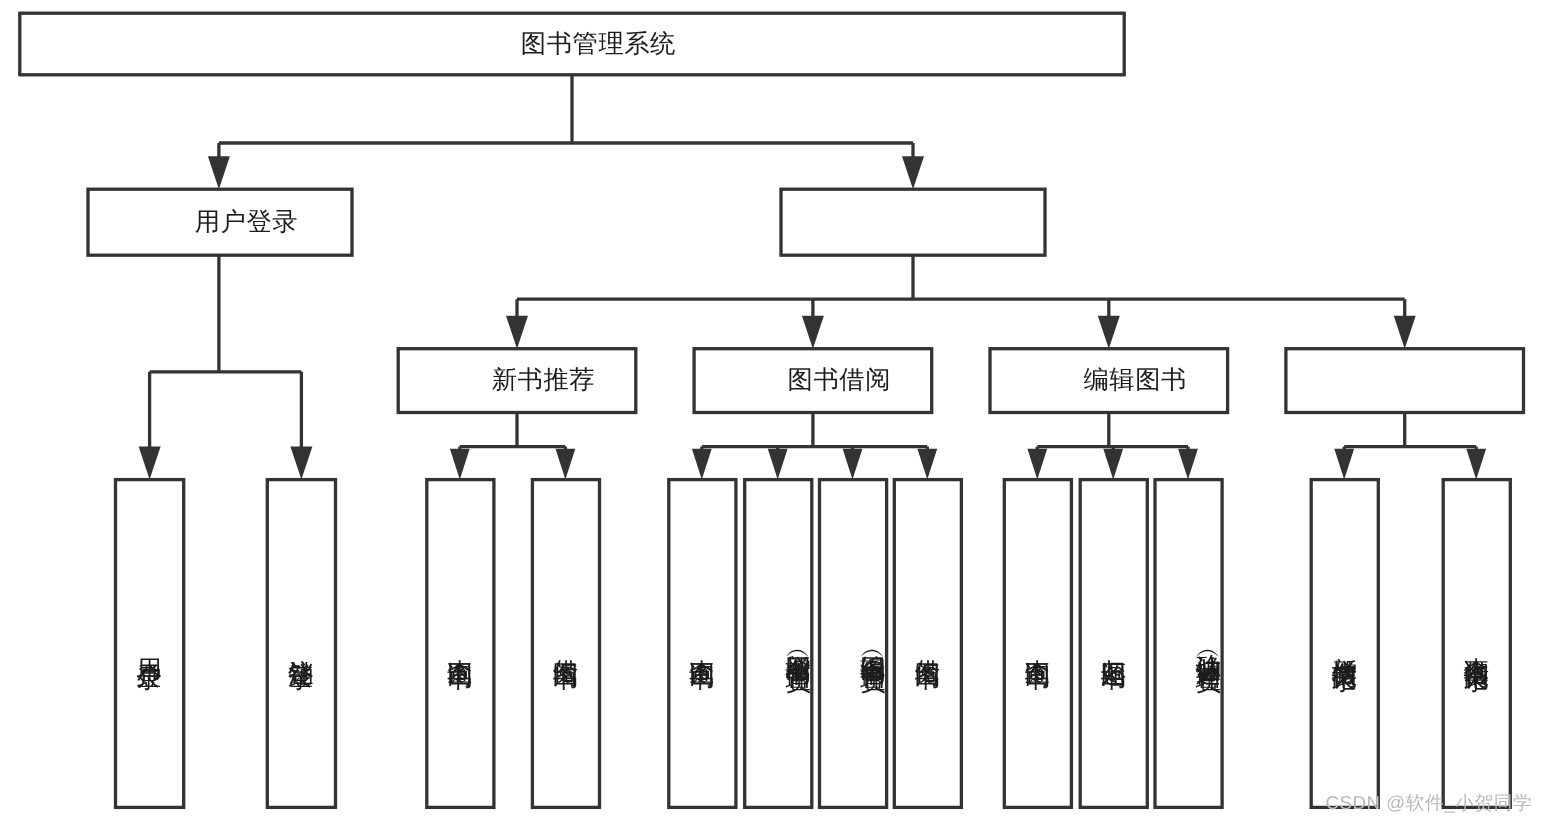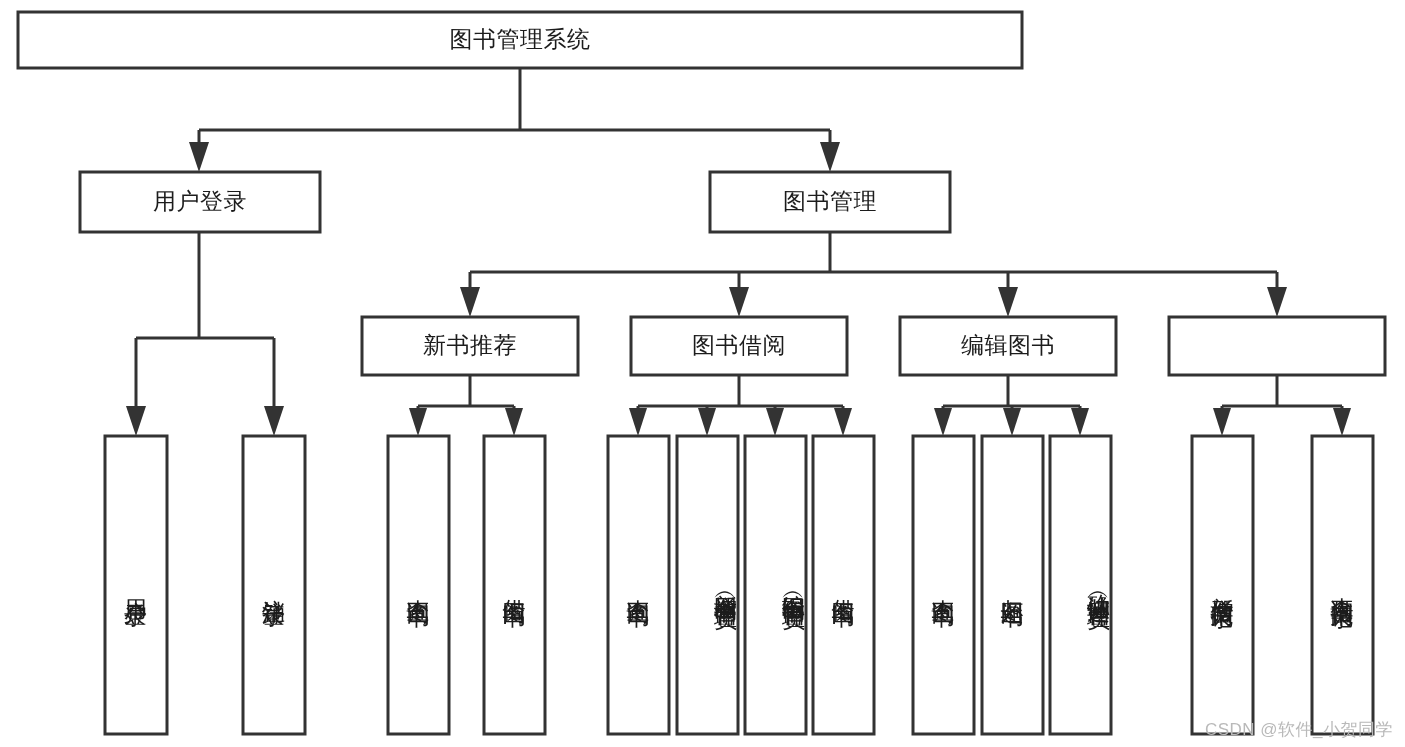--- a/index.html
+++ b/index.html
@@ -47,20 +47,21 @@
     justify-content: center;
     color: #1c1c1c;
     font-family: "Liberation Sans", "DejaVu Sans", sans-serif;
     pointer-events: none;
     box-sizing: border-box;
   }
   .node-label.horizontal {
     font-size: 23px;
     line-height: 1.1;
     letter-spacing: 0.5px;
+    margin-left: 24px;
   }
   .node-label.vertical {
     writing-mode: vertical-rl;
     text-orientation: upright;
     font-size: 23px;
     line-height: 1.05;
     letter-spacing: 2px;
     justify-content: center;
     align-items: center;
   }
@@ -168,21 +169,20 @@
     <rect class="node-box" x="982" y="436" width="61" height="298"></rect>
     <rect class="node-box" x="1050" y="436" width="61" height="298"></rect>
 
     <rect class="node-box" x="1192" y="436" width="61" height="298"></rect>
     <rect class="node-box" x="1312" y="436" width="61" height="298"></rect>
   </svg>
 
   <div class="node-label horizontal" style="left:18px; top:12px; width:1004px; height:56px;">图书管理系统</div>
 
   <div class="node-label horizontal" style="left:80px; top:172px; width:240px; height:60px;">用户登录</div>
-  <div class="node-label horizontal" style="left:710px; top:172px; width:240px; height:60px;">图书管理</div>
 
   <div class="node-label horizontal" style="left:362px; top:317px; width:216px; height:58px;">新书推荐</div>
   <div class="node-label horizontal" style="left:631px; top:317px; width:216px; height:58px;font-family:Liberation Serif, serif;">图书借阅</div>
   <div class="node-label horizontal" style="left:900px; top:317px; width:216px; height:58px;">编辑图书</div>
 
   <div class="node-label vertical" style="left:105px; top:436px; width:62px; height:298px;">用户登录</div>
   <div class="node-label vertical" style="left:243px; top:436px; width:62px; height:298px;">注销登录</div>
 
   <div class="node-label vertical" style="left:388px; top:436px; width:61px; height:298px;">查询图书</div>
   <div class="node-label vertical" style="left:484px; top:436px; width:61px; height:298px;">借阅图书</div>

